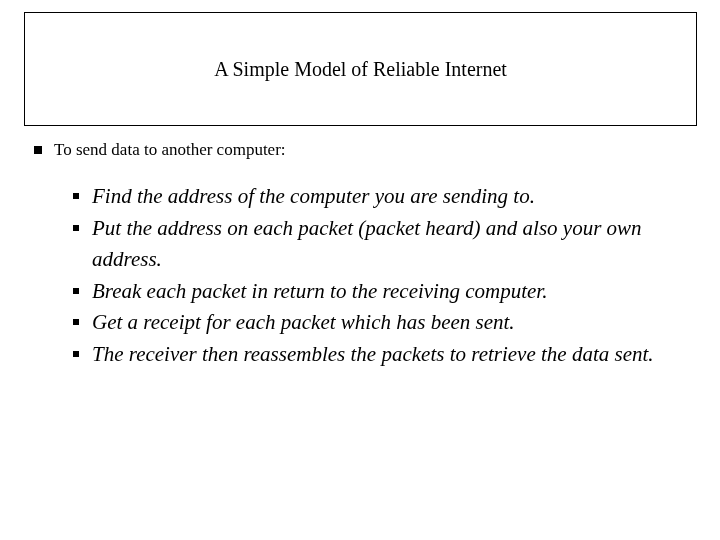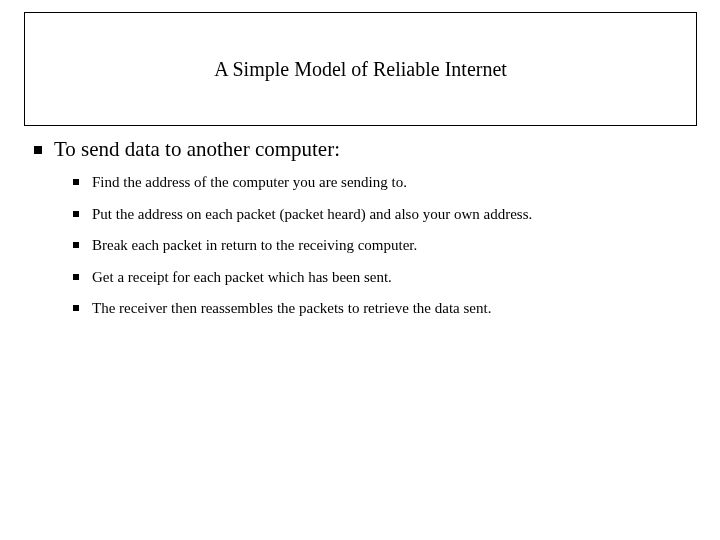--- a/index.html
+++ b/index.html
@@ -49,43 +49,44 @@
     position: absolute;
     left: 26px;
     top: 134px;
     width: 676px;
   }
 
   
   .l1 {
     position: relative;
     padding-left: 28px;
-    font-size: 21px;
+    font-size: 17px;
     line-height: 31px;
-    margin-bottom: 2px;
+    margin-bottom: 16px;
   }
   .l1 > .bullet {
     position: absolute;
     left: 8px;
     top: 12px;
     width: 8px;
     height: 8px;
     background: #000000;
   }
 
   
   .l2-group {
     margin-left: 44px;
     margin-top: 2px;
   }
   .l2 {
     position: relative;
     padding-left: 22px;
-    font-size: 15px;
+    font-size: 21px;
     line-height: 31.5px;
+    font-style: italic;
   }
   .l2 > .bullet {
     position: absolute;
     left: 3px;
     top: 12px;
     width: 6px;
     height: 6px;
     background: #000000;
   }
   .l2 .txt {

